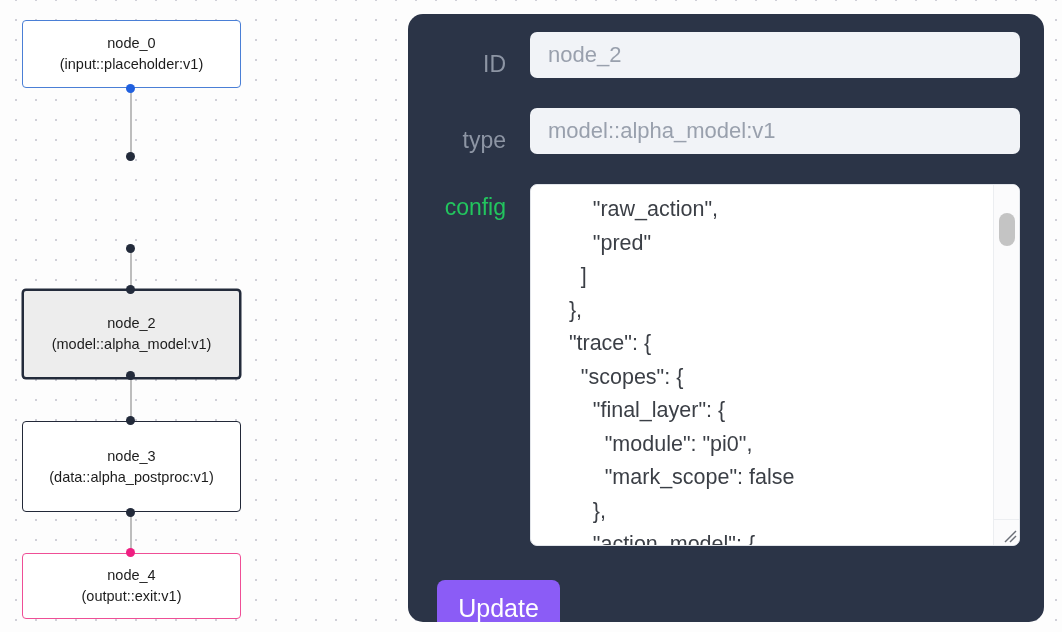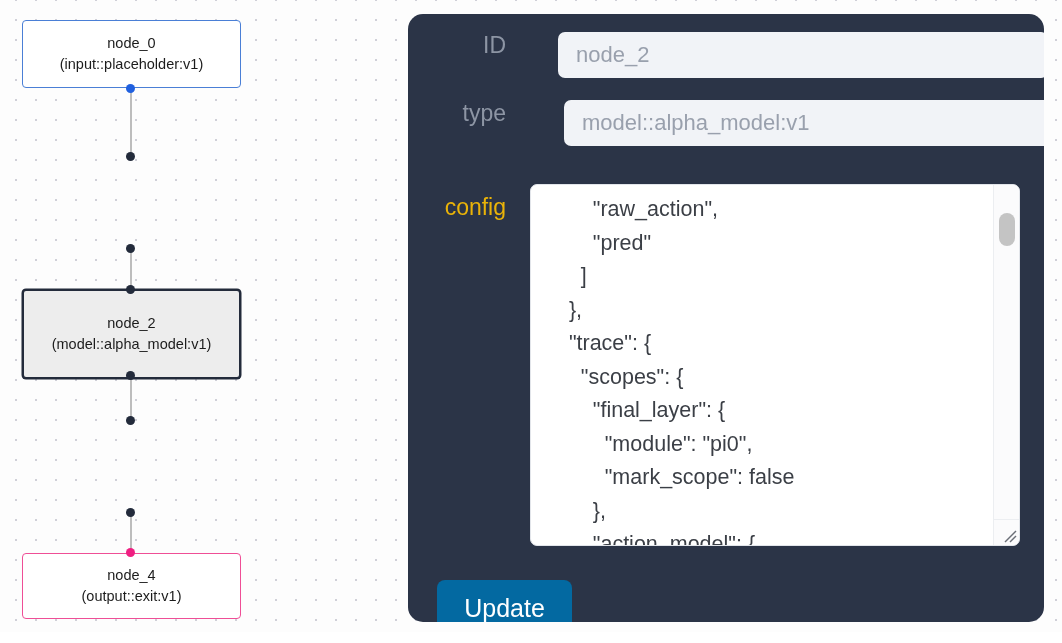--- a/index.html
+++ b/index.html
@@ -57,40 +57,40 @@
   #arrow-head{position:absolute;left:76px;top:30px;width:0;height:0;
     border-top:12px solid transparent;border-bottom:12px solid transparent;
     border-left:22px solid #7b7f87;}
 
   
   #config-panel{
     position:absolute;left:408px;top:14px;width:636px;height:608px;
     background:#2b3447;border-radius:15px;
     overflow:hidden;
   }
-  .field-row{position:absolute;display:flex;align-items:flex-start;gap:28px;}
+  .field-row{position:absolute;display:flex;align-items:flex-end;}
   .field-label{
     width:100px;text-align:right;
     color:#8d95a4;font-size:23px;padding-right:24px;box-sizing:border-box;
   }
   .field-input{
     box-sizing:border-box;
     background:#f1f3f7;border:none;border-radius:7px;
     color:#99a0ad;font-size:22px;
     padding:0 18px;
     display:flex;align-items:center;
     overflow:hidden;white-space:nowrap;
   }
   #id-row{left:22px;top:18px;}
   #id-input{width:490px;height:46px;}
-  #type-row{left:22px;top:86px;}
-  #type-input{width:490px;height:46px;margin-left:6px;}
+  #type-row{left:22px;top:94px;}
+  #type-input{width:490px;height:46px;}
 
   #config-row{position:absolute;left:22px;top:170px;display:flex;}
-  #config-label{width:100px;text-align:right;color:#eab308;font-size:23px;
+  #config-label{width:100px;text-align:right;color:#22c55e;font-size:23px;
     padding-right:24px;box-sizing:border-box;line-height:46px;}
   #config-textarea{
     position:relative;box-sizing:border-box;
     width:490px;height:362px;
     background:#ffffff;border:1px solid #e2e5ea;border-radius:7px;
     overflow:hidden;
   }
   #config-text{
     position:absolute;left:0;top:0;width:462px;height:362px;
     margin:0;padding:8px 10px 8px 14px;box-sizing:border-box;
@@ -108,22 +108,22 @@
     background:#c4c4c4;border-radius:8px;
   }
   #config-resize-grip{
     position:absolute;right:0;bottom:0;width:25px;height:25px;
     background:#fbfbfc;border-left:1px solid #eceef1;border-top:1px solid #eceef1;
   }
   #config-resize-grip svg{position:absolute;right:2px;bottom:2px;}
 
   #update-button{
     position:absolute;left:29px;top:566px;
-    width:135px;height:56px;
-    background:#0369a1;border:none;border-radius:8px;
+    width:123px;height:56px;
+    background:#8b5cf6;border:none;border-radius:8px;
     color:#ffffff;font-size:25px;
     font-family:"Liberation Sans","DejaVu Sans",sans-serif;
     display:flex;align-items:center;justify-content:center;
     cursor:pointer;
   }
 </style>
 </head>
 <body>
 
 <div id="stage">
@@ -144,20 +144,24 @@
     <div class="handle" style="left:126px;top:152px;"></div>
     <div class="handle" style="left:126px;top:244px;"></div>
 
     <div class="node selected" style="left:22px;top:289px;width:219px;height:90px;">
       <span class="nlabel" style="white-space:pre-wrap;">node_2
 (model::alpha_model:v1)</span>
     </div>
     <div class="handle" style="left:126px;top:285px;"></div>
     <div class="handle" style="left:126px;top:371px;"></div>
 
+    <div class="node" style="left:22px;top:421px;width:219px;height:91px;">
+      <span class="nlabel" style="white-space:pre-wrap;">node_3
+(data::alpha_postproc:v1)</span>
+    </div>
     <div class="handle" style="left:126px;top:416px;"></div>
     <div class="handle" style="left:126px;top:508px;"></div>
 
     <div class="node pink-node" style="left:22px;top:553px;width:219px;height:66px;">
       <span class="nlabel" style="white-space:pre-wrap;">node_4
 (output::exit:v1)</span>
     </div>
     <div class="handle pink" style="left:126px;top:548px;"></div>
 
 

